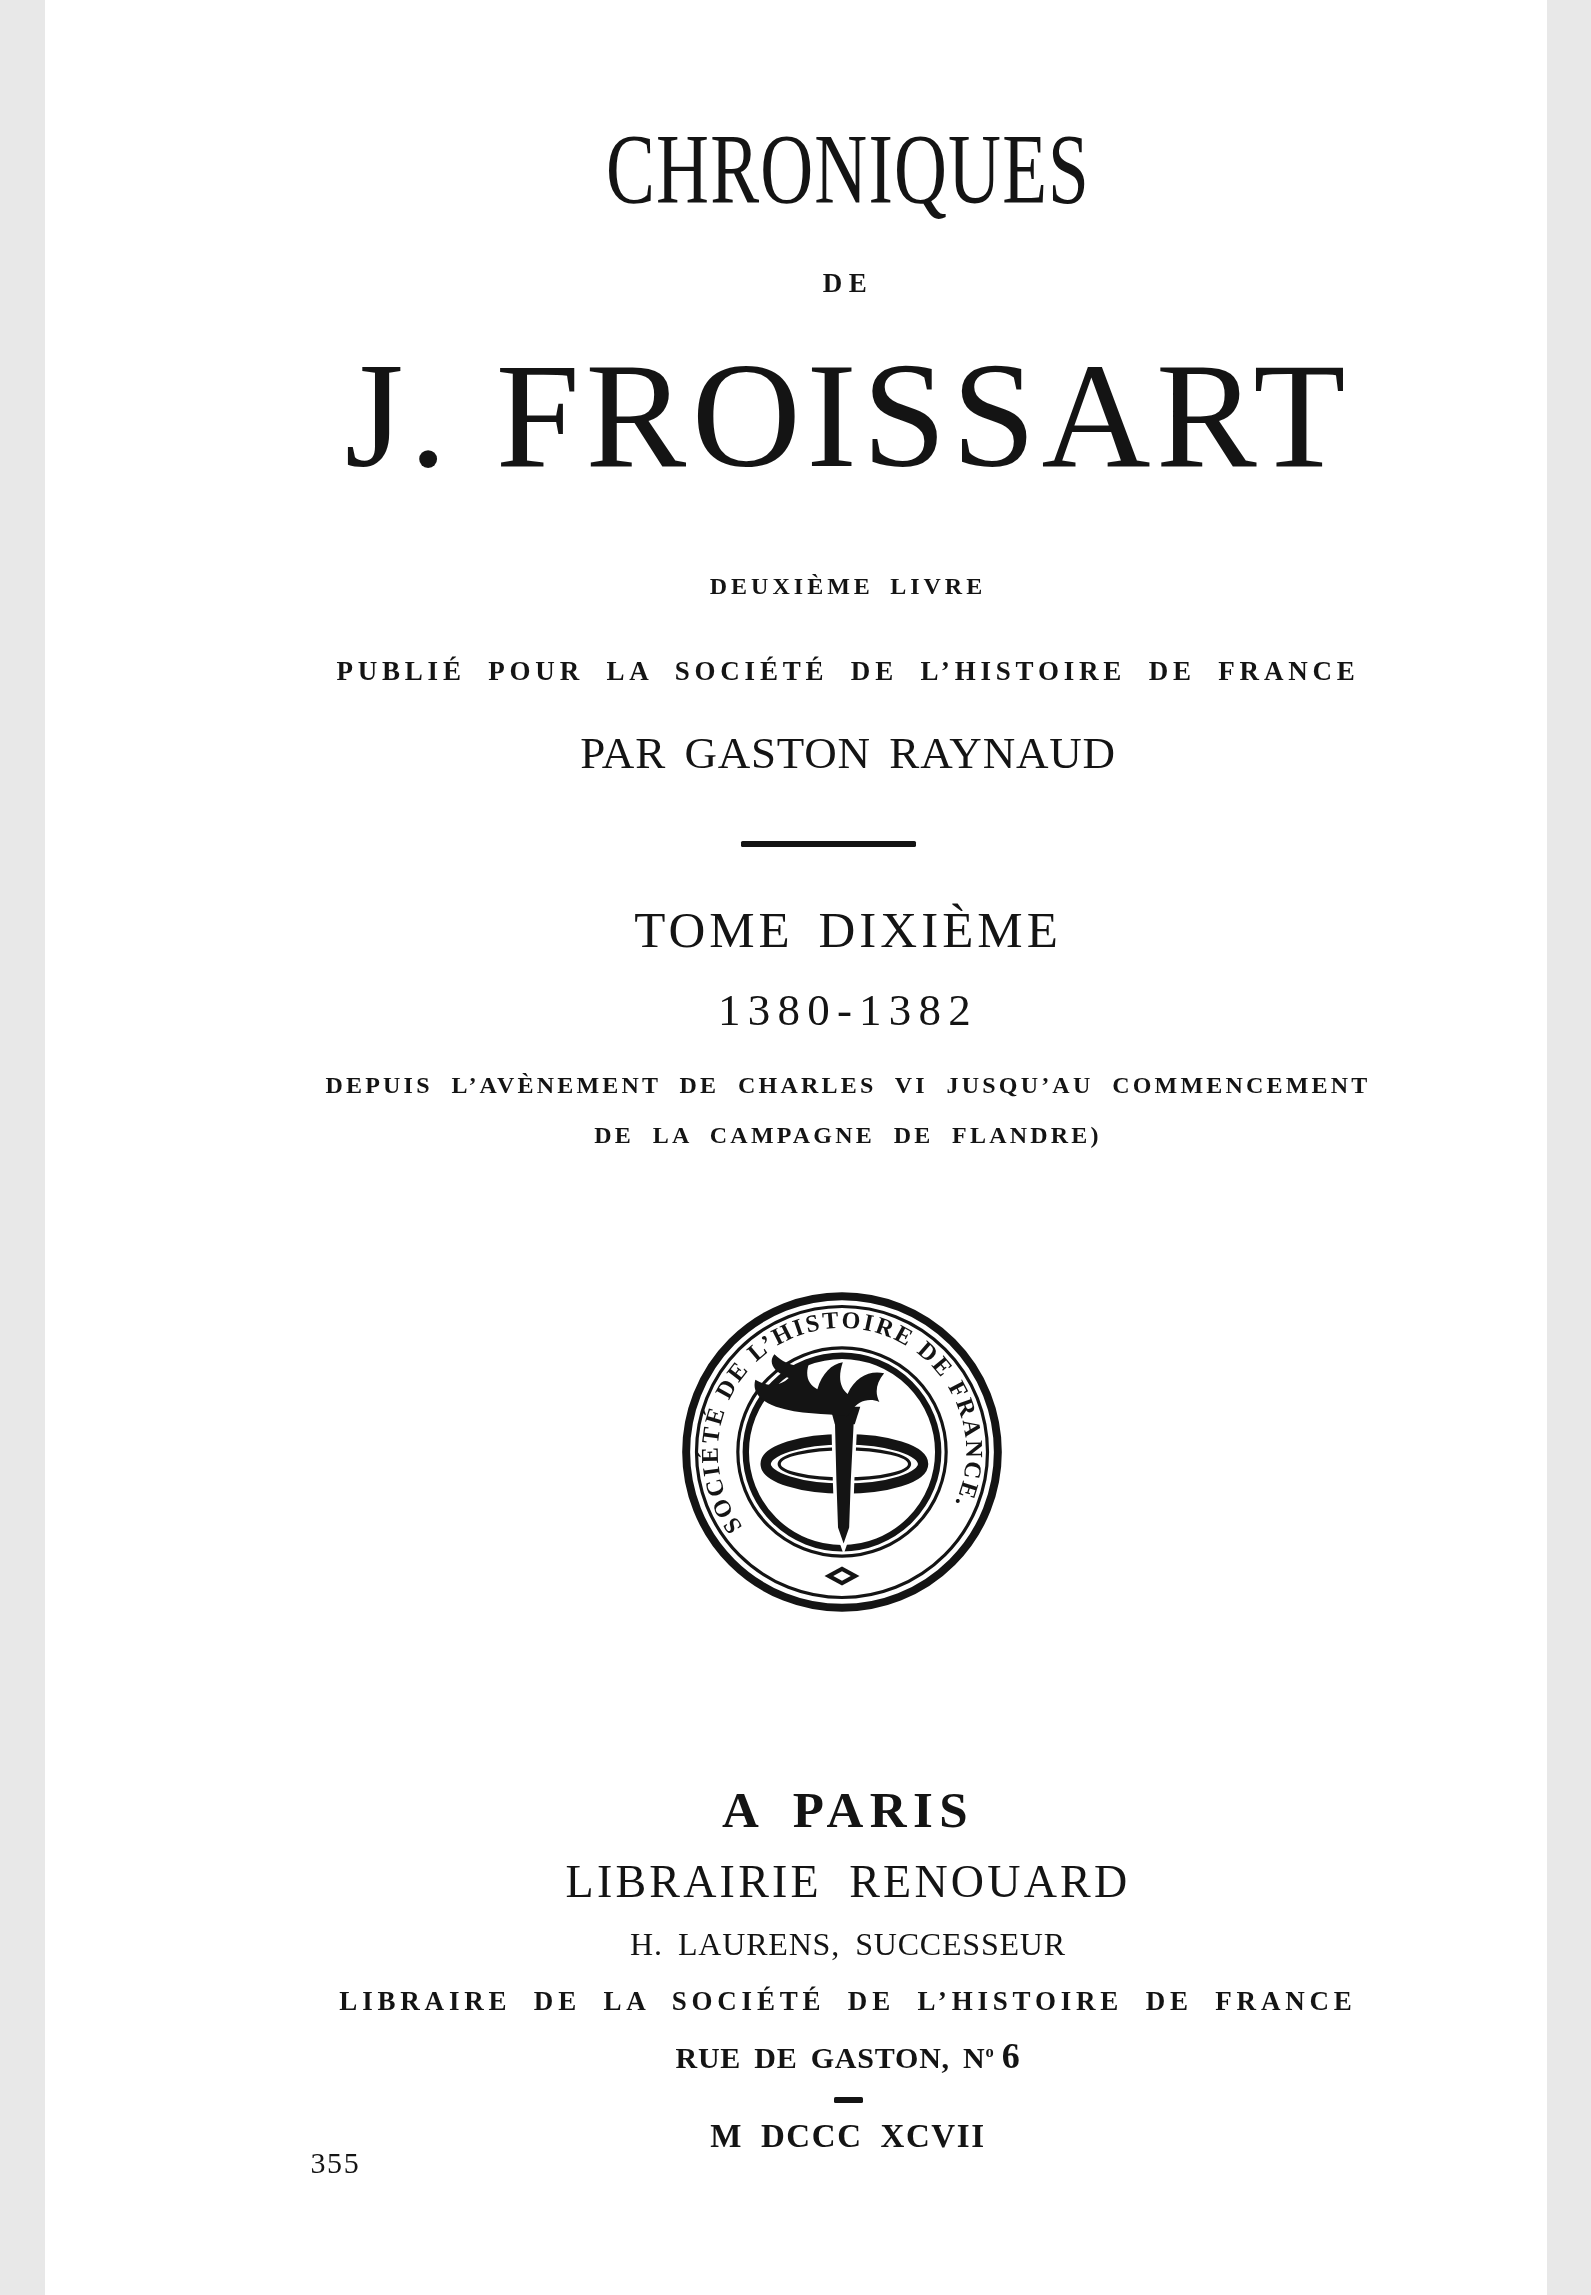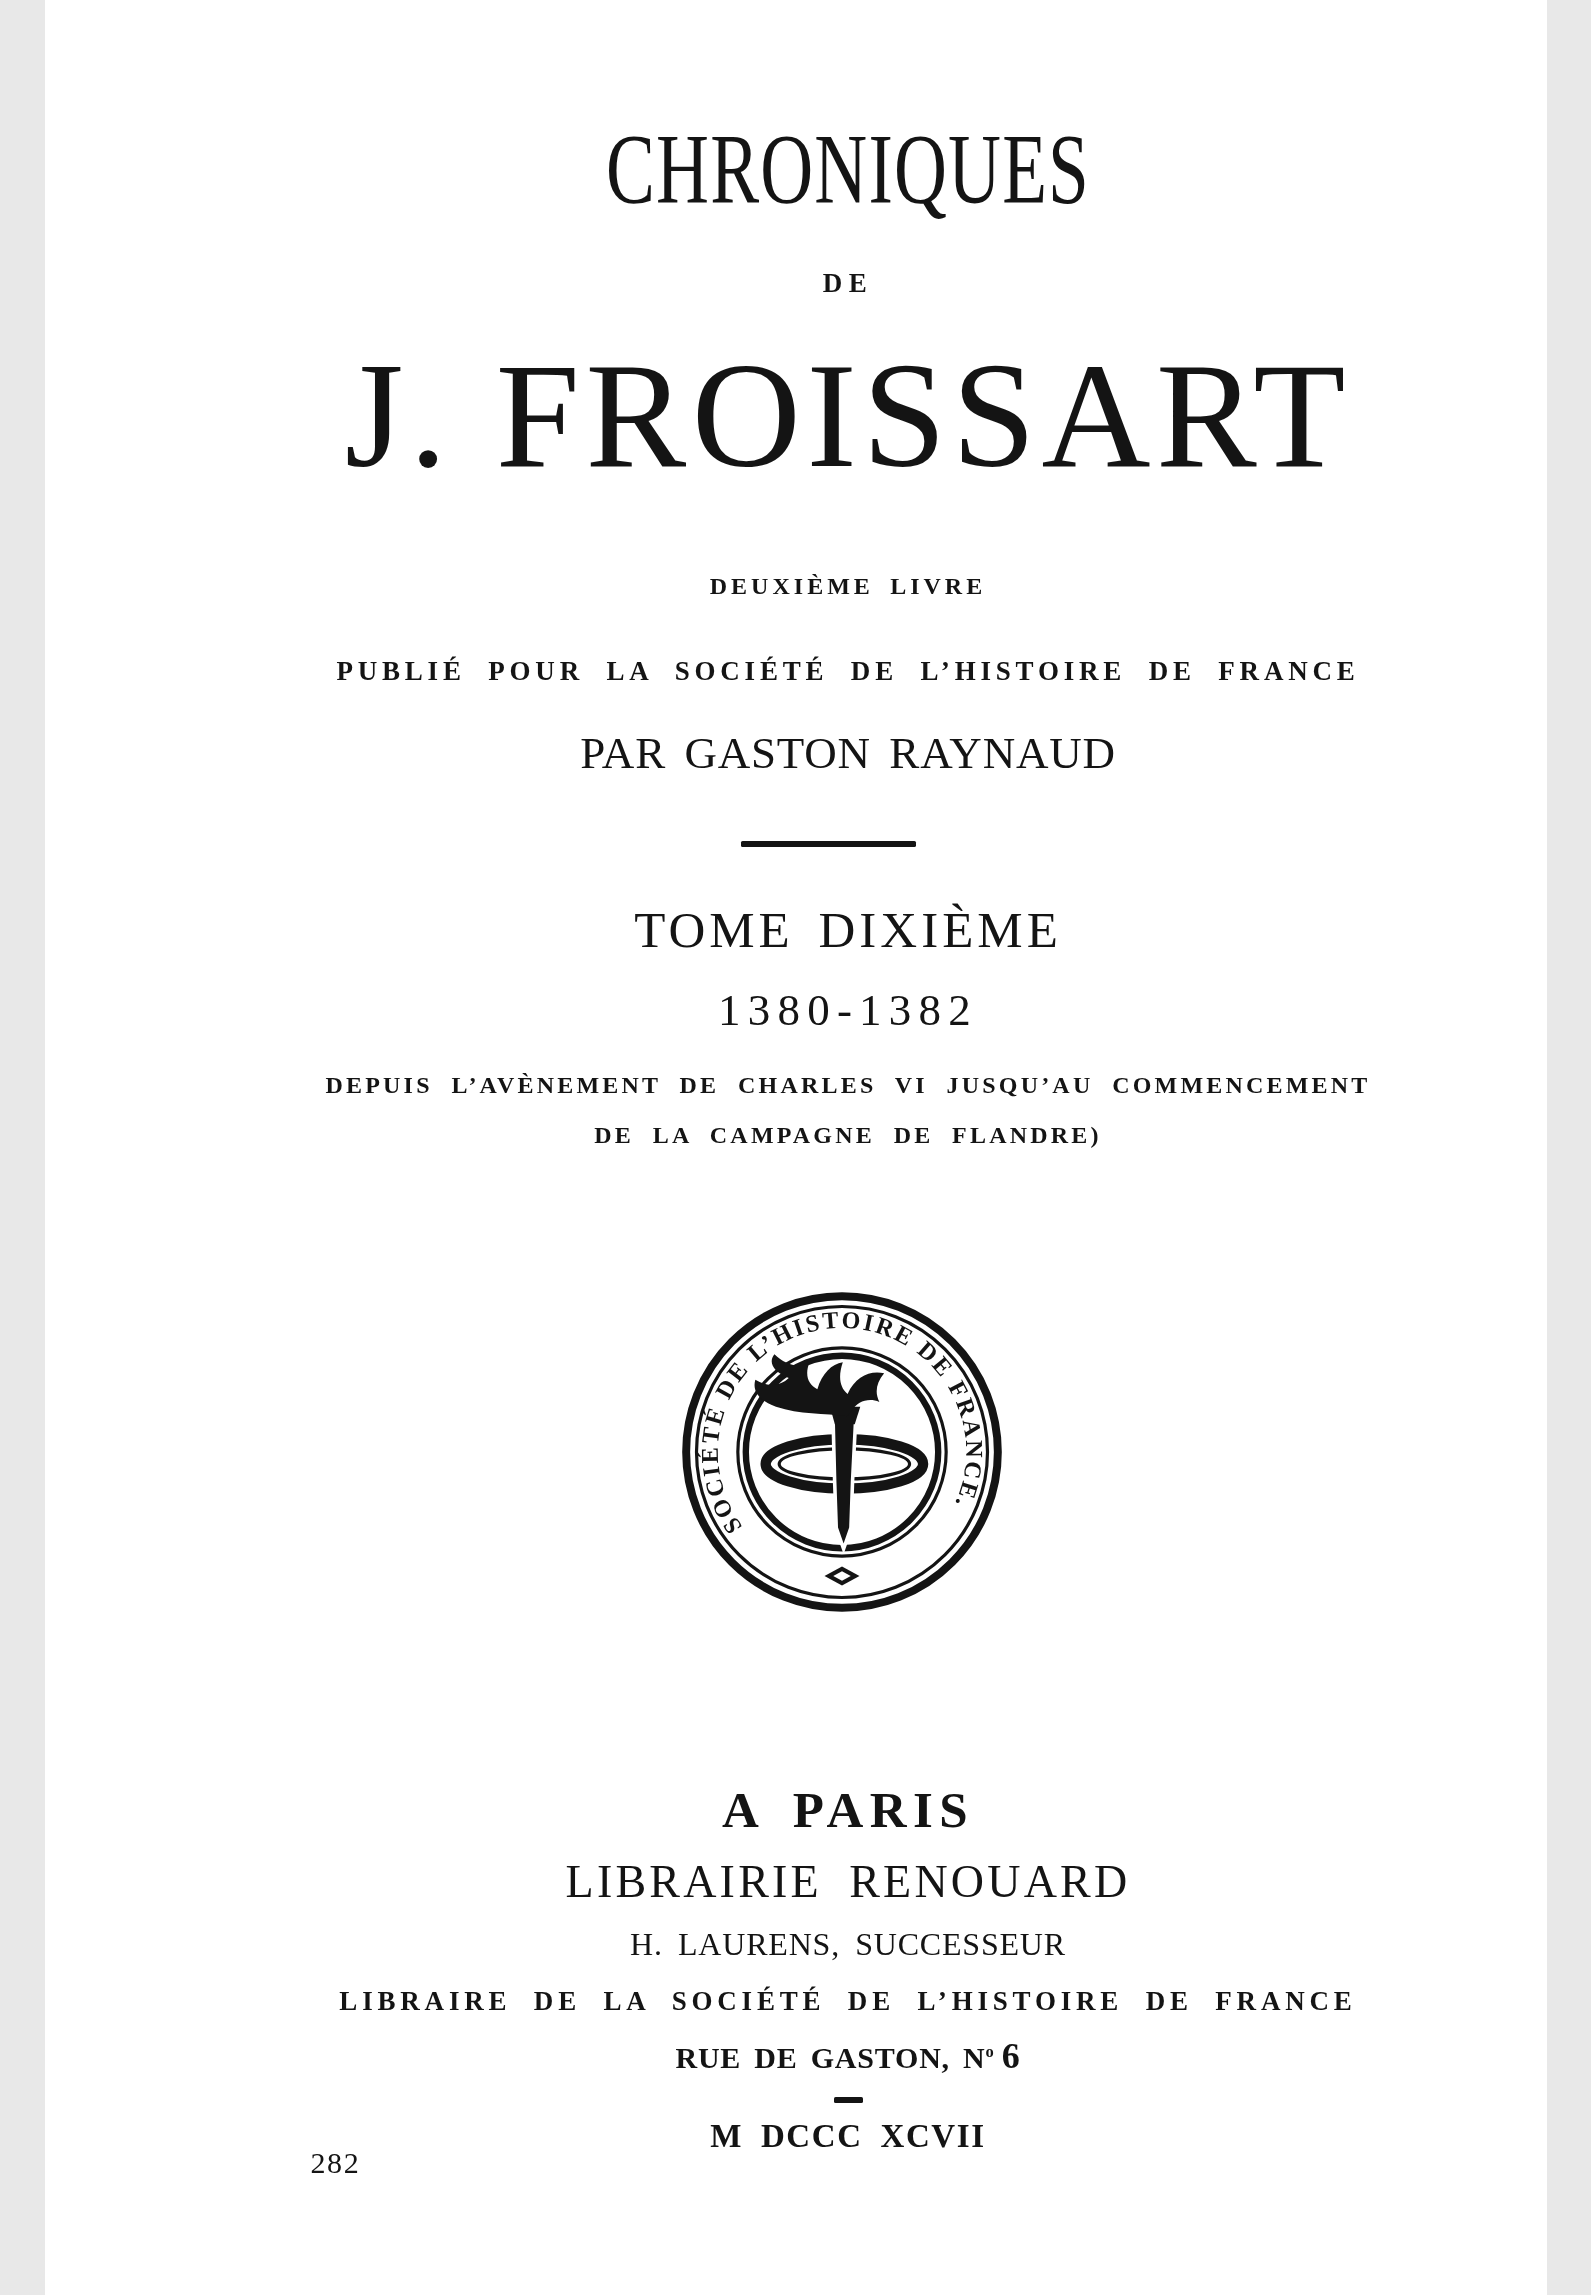--- a/index.html
+++ b/index.html
@@ -258,16 +258,16 @@
   <div class="line imprint-role">LIBRAIRE DE LA SOCIÉTÉ DE L’HISTOIRE DE FRANCE</div>
 
   <div class="line imprint-address">
     <span>RUE DE GASTON, N</span><sup>o</sup><span class="street-num">6</span>
   </div>
 
   <div class="imprint-divider-dash"></div>
 
   <div class="line imprint-year">M DCCC XCVII</div>
 
-  <div class="plate-number">282</div>
+  <div class="plate-number">355</div>
 
 </div>
 
 
 </body></html>

